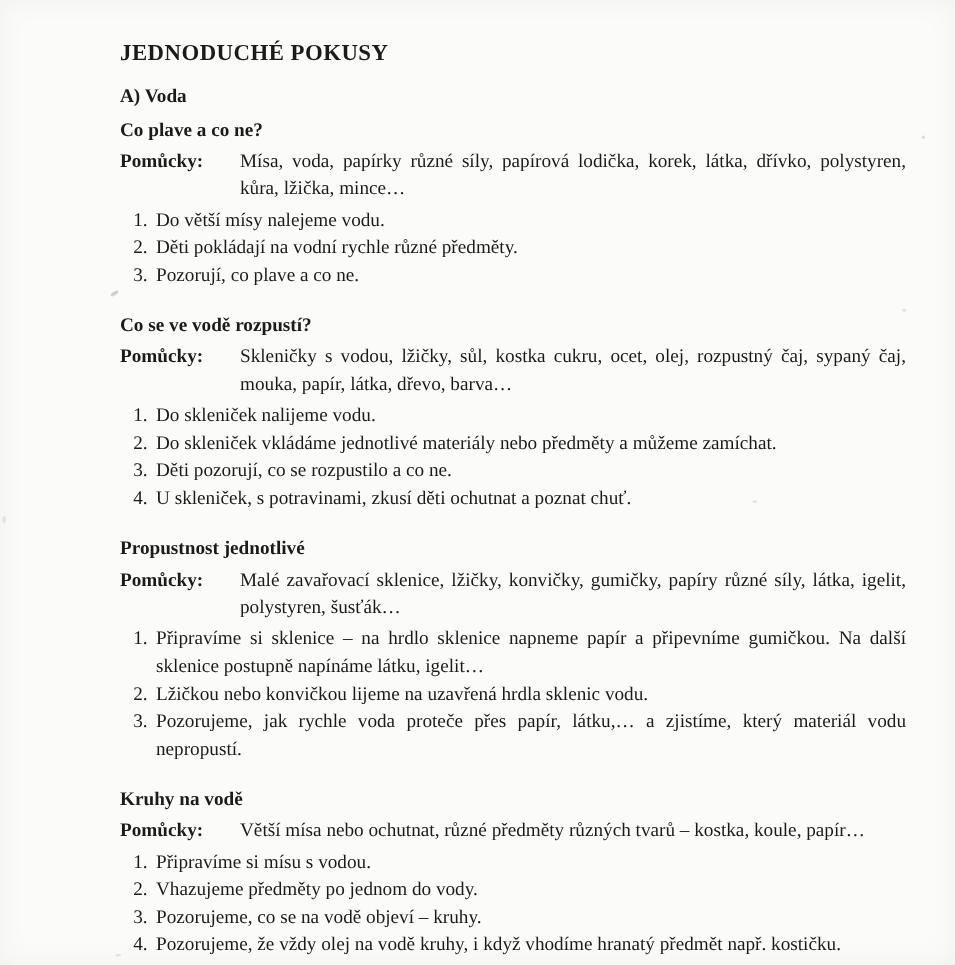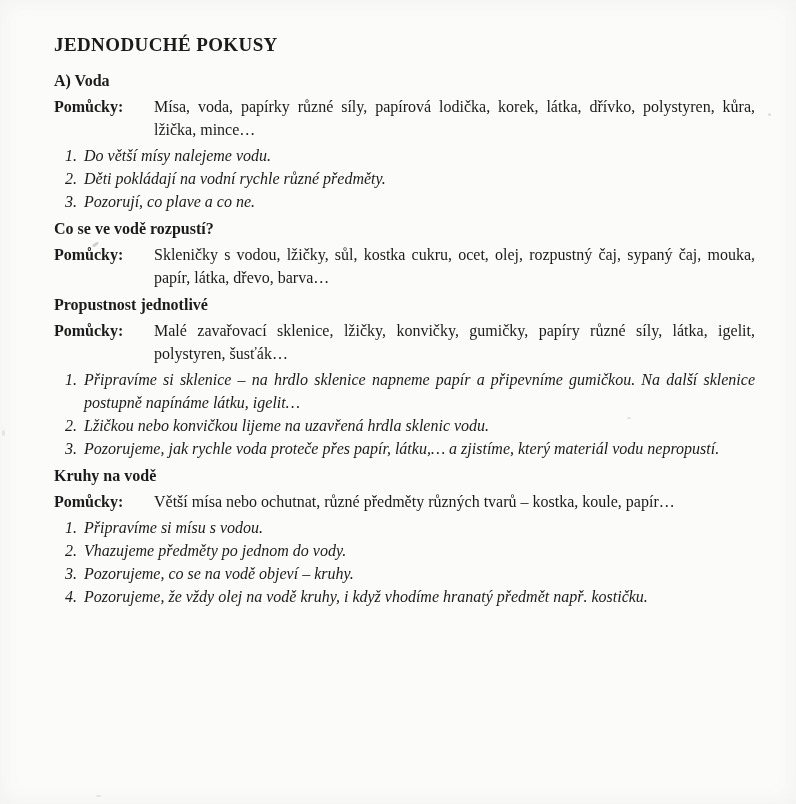--- a/index.html
+++ b/index.html
@@ -8,21 +8,21 @@
     background: #e8e8e6;
     font-family: "Liberation Serif", "DejaVu Serif", serif;
   }
   .page {
     position: relative;
     width: 796px;
     height: 804px;
     margin: 0;
     background: #fbfbf9;
     color: #1b1b1b;
-    padding: 33px 41px 0 54px;
+    padding: 33px 41px 0 100px;
     font-size: 16px;
     line-height: 23px;
     overflow: hidden;
     box-shadow: inset 0 0 22px rgba(120,120,110,0.07);
   }
   .doc-title {
     margin: 0;
     font-size: 19px;
     line-height: 24px;
     font-weight: bold;
@@ -34,21 +34,21 @@
     line-height: 23px;
     font-weight: bold;
   }
   .exp { margin: 0; }
   .exp-heading {
     margin: 5px 0 0 0;
     font-size: 16px;
     line-height: 23px;
     font-weight: bold;
   }
-  .exp + .exp .exp-heading { margin-top: 4px; }
+  .exp + .exp .exp-heading { margin-top: 19px; }
   .tools-row {
     display: flex;
     margin-top: 3px;
   }
   .tools-label {
     flex: 0 0 100px;
     font-weight: bold;
   }
   .tools-text {
     flex: 1;
@@ -56,21 +56,20 @@
     text-align: justify;
   }
   ol.steps {
     margin: 3px 0 0 0;
     padding: 0 0 0 27px;
   }
   ol.steps li {
     margin: 0;
     padding-left: 3px;
     text-align: justify;
-    font-style: italic;
   }
   
   .speck {
     position: absolute;
     border-radius: 50%;
     background: #9a9a94;
     pointer-events: none;
   }
   .speck.s1 { left: 92px;  top: 243px; width: 7px; height: 3px; opacity: .45; transform: rotate(-35deg); border-radius: 40% 60% 50% 50%; }
   .speck.s2 { left: 768px; top: 113px; width: 3px; height: 3px; opacity: .30; }
@@ -81,37 +80,44 @@
 </style>
 </head>
 <body>
 
 <div class="page">
 
   <h1 class="doc-title">JEDNODUCHÉ POKUSY</h1>
   <h2 class="doc-subtitle">A) Voda</h2>
 
   <section class="exp">
+    <h3 class="exp-heading">Co plave a co ne?</h3>
     <div class="tools-row">
       <span class="tools-label">Pomůcky:</span>
       <p class="tools-text">Mísa, voda, papírky různé síly, papírová lodička, korek, látka, dřívko, polystyren, kůra, lžička, mince…</p>
     </div>
     <ol class="steps">
       <li>Do větší mísy nalejeme vodu.</li>
       <li>Děti pokládají na vodní rychle různé předměty.</li>
       <li>Pozorují, co plave a co ne.</li>
     </ol>
   </section>
 
   <section class="exp">
     <h3 class="exp-heading">Co se ve vodě rozpustí?</h3>
     <div class="tools-row">
       <span class="tools-label">Pomůcky:</span>
       <p class="tools-text">Skleničky s vodou, lžičky, sůl, kostka cukru, ocet, olej, rozpustný čaj, sypaný čaj, mouka, papír, látka, dřevo, barva…</p>
     </div>
+    <ol class="steps">
+      <li>Do skleniček nalijeme vodu.</li>
+      <li>Do skleniček vkládáme jednotlivé materiály nebo předměty a můžeme zamíchat.</li>
+      <li>Děti pozorují, co se rozpustilo a co ne.</li>
+      <li>U skleniček, s potravinami, zkusí děti ochutnat a poznat chuť.</li>
+    </ol>
   </section>
 
   <section class="exp">
     <h3 class="exp-heading">Propustnost jednotlivé</h3>
     <div class="tools-row">
       <span class="tools-label">Pomůcky:</span>
       <p class="tools-text">Malé zavařovací sklenice, lžičky, konvičky, gumičky, papíry různé síly, látka, igelit, polystyren, šusťák…</p>
     </div>
     <ol class="steps">
       <li>Připravíme si sklenice – na hrdlo sklenice napneme papír a připevníme gumičkou. Na další sklenice postupně napínáme látku, igelit…</li>

